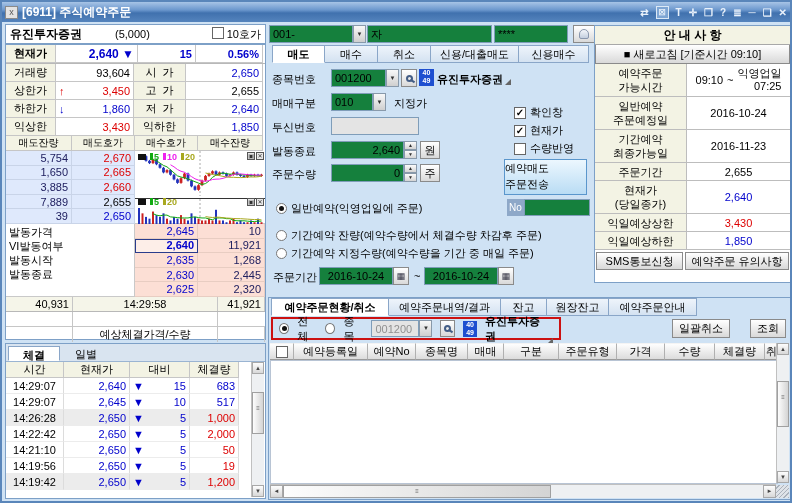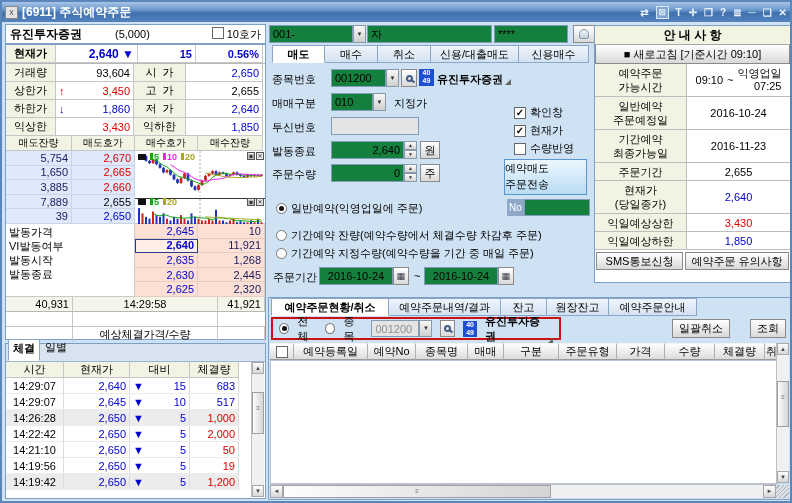--- a/index.html
+++ b/index.html
@@ -47,21 +47,21 @@
   .bidgrid{position:absolute;left:129px;top:0;width:130px;height:73px;display:grid;grid-template-columns:63px 67px;grid-auto-rows:1fr}
   .bidgrid>div{background:#fcdfd5;border-right:1px solid #e8cdc2;border-bottom:1px solid #e8cdc2;
     display:flex;align-items:center;justify-content:flex-end;padding:0 3px}
   .bid-cur{outline:1px solid #2a3c8c;outline-offset:-1px;background:#fdeee8!important}
   .ob-total{display:grid;grid-template-columns:67px 145px 47px;height:15px;background:#f5f5e9;border-bottom:1px solid #b8b8b8}
   .ob-total>div{display:flex;align-items:center;padding:0 3px;border-right:1px solid #c6c6c6}
   .ob-sub{display:grid;grid-template-columns:67px 145px 47px;height:15px;border-bottom:1px solid #c6c6c6}
   .ob-sub>div{display:flex;align-items:center;justify-content:center;border-right:1px solid #c6c6c6}
   
   .tick-tabs{height:18px;background:#d9e4f0;display:flex;align-items:flex-end;padding-left:2px;border-bottom:1px solid #9ab4d2}
-  .ttab{height:22px;line-height:16px;padding:0 4px;margin-right:1px}
+  .ttab{height:15px;line-height:16px;padding:0 14px;margin-right:1px}
   .ttab.active{background:#fff;border:1px solid #8aa6c8;border-bottom:1px solid #fff;font-weight:bold}
   .tick-head{display:grid;grid-template-columns:58px 66px 60px 49px;height:16px;margin-right:13px}
   .trow{display:grid;grid-template-columns:58px 66px 60px 49px;height:16px;margin-right:13px}
   .trow>div{display:flex;align-items:center;border-right:1px solid #dcdcdc;border-bottom:1px solid #ececec;padding:0 3px}
   .trow .c-time{justify-content:center}
   .trow .c-num{justify-content:flex-end}
   .trow .c-diff{justify-content:space-between}
   .trow.shade>div{background:#ececec}
   .vscroll{position:absolute;right:1px;top:18px;bottom:1px;width:13px;background:#eef0f2;border-left:1px solid #c0c0c0;display:flex;flex-direction:column}
   .sbtn{height:12px;background:linear-gradient(#fdfdfd,#d8d8d8);border:1px solid #a8a8a8;font-size:6px;line-height:10px;text-align:center;color:#444}

